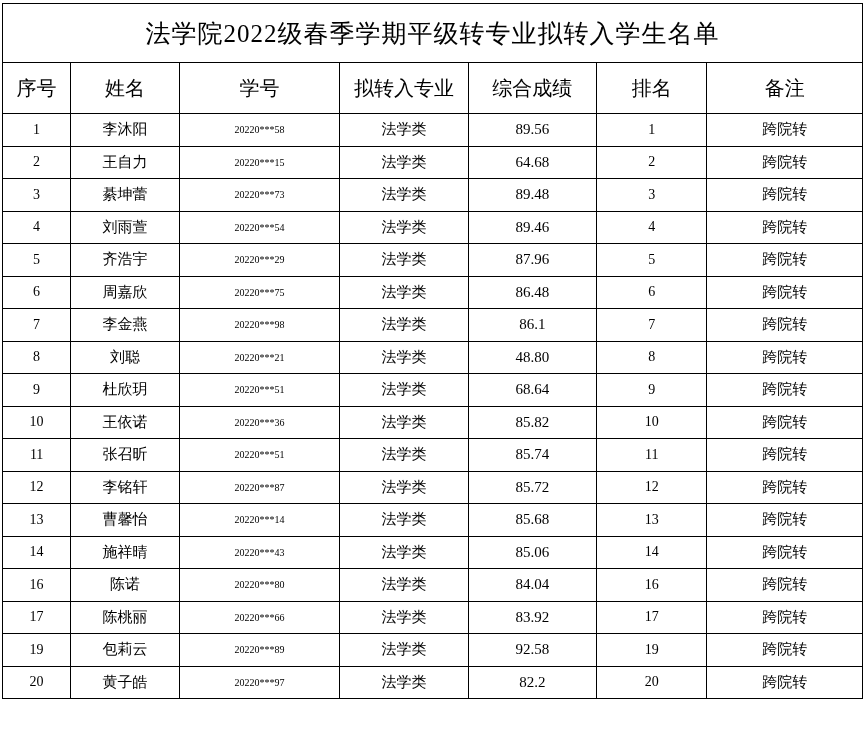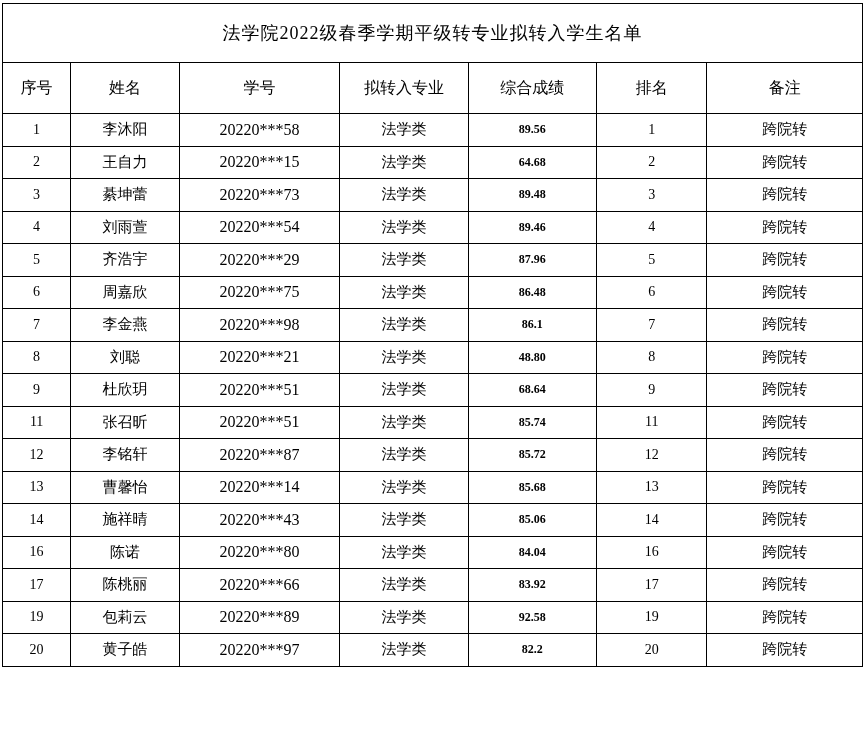--- a/index.html
+++ b/index.html
@@ -28,47 +28,46 @@
   }
   table.doc-table td, table.doc-table th {
     border: 1px solid #000000;
     text-align: center;
     vertical-align: middle;
     padding: 0;
     font-weight: normal;
   }
   .title-cell {
     height: 58px;
-    font-size: 18px;
+    font-size: 25px;
     font-weight: bold;
     font-family: "Liberation Serif", serif;
     letter-spacing: 1px;
   }
   .header-row td {
     height: 50px;
-    font-size: 16px;
+    font-size: 20px;
     font-weight: bold;
     font-family: Liberation Sans, sans-serif;
   }
   .body-row td {
     height: 31.5px;
     font-size: 15px;
     font-family: "Liberation Serif", serif;
   }
   .body-row td.num-col,
   .body-row td.rank-col {
     font-size: 14px;
   }
   .body-row td.id-col {
-    font-size: 16px;
+    font-size: 10px;
     letter-spacing: 0px;
   }
   .body-row td.score-col {
-    font-size: 12px;
-    font-weight: bold;
+    font-size: 15px;
   }
   .col-seq   { width: 68px; }
   .col-name  { width: 108px; }
   .col-id    { width: 160px; }
   .col-major { width: 128px; }
   .col-score { width: 128px; }
   .col-rank  { width: 110px; }
   .col-note  { width: 155px; }
 </style>
 </head>
@@ -174,20 +173,29 @@
       <tr class="body-row">
         <td class="num-col">9</td>
         <td class="name-col">杜欣玥</td>
         <td class="id-col">20220***51</td>
         <td class="major-col">法学类</td>
         <td class="score-col">68.64</td>
         <td class="rank-col">9</td>
         <td class="note-col">跨院转</td>
       </tr>
       <tr class="body-row">
+        <td class="num-col">10</td>
+        <td class="name-col">王依诺</td>
+        <td class="id-col">20220***36</td>
+        <td class="major-col">法学类</td>
+        <td class="score-col">85.82</td>
+        <td class="rank-col">10</td>
+        <td class="note-col">跨院转</td>
+      </tr>
+      <tr class="body-row">
         <td class="num-col">11</td>
         <td class="name-col">张召昕</td>
         <td class="id-col">20220***51</td>
         <td class="major-col">法学类</td>
         <td class="score-col">85.74</td>
         <td class="rank-col">11</td>
         <td class="note-col">跨院转</td>
       </tr>
       <tr class="body-row">
         <td class="num-col">12</td>

